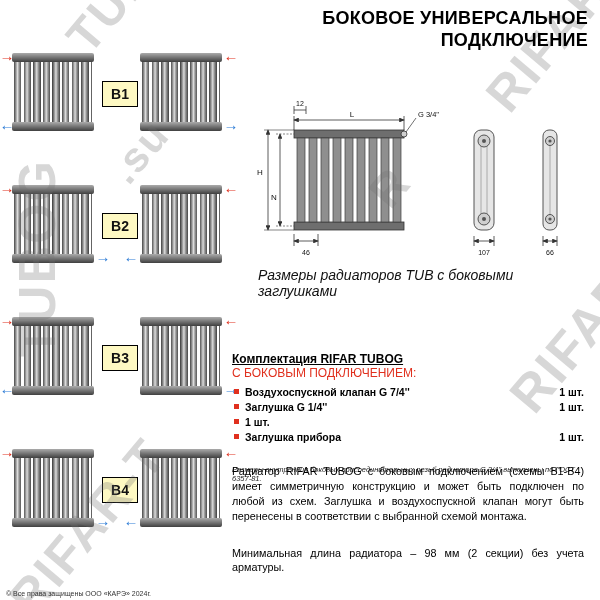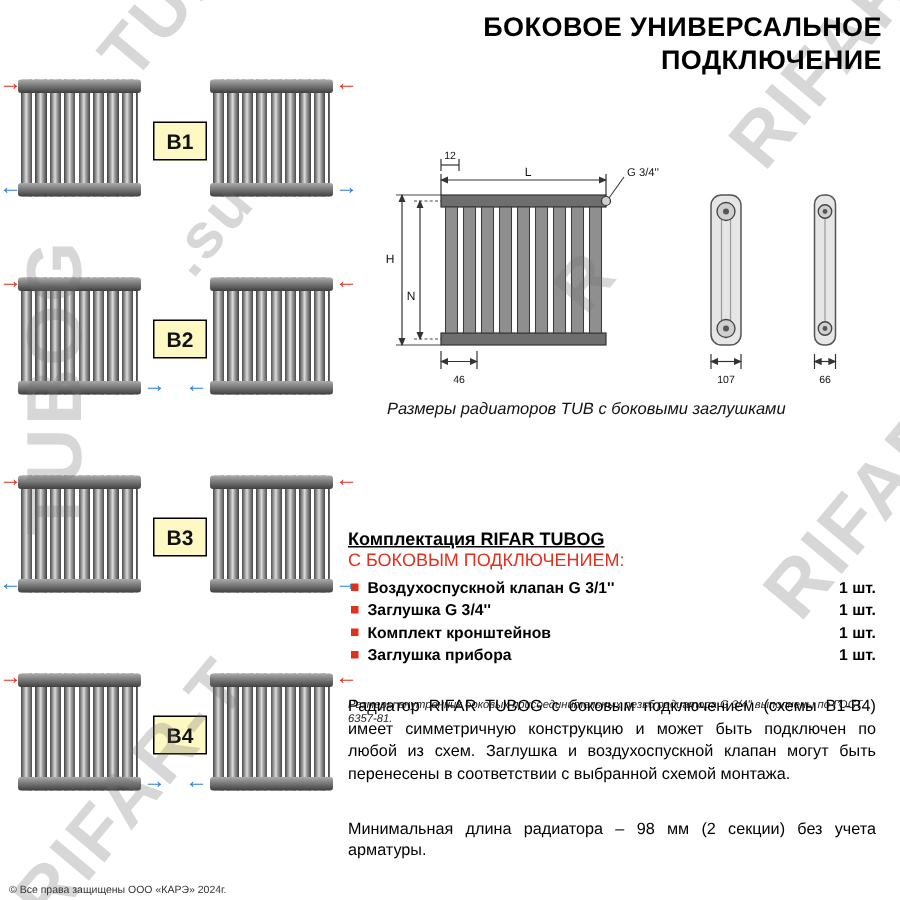--- a/index.html
+++ b/index.html
@@ -35,21 +35,21 @@
   .scheme-label{position:absolute; left:96px; top:31px; width:34px; height:24px;
       background:#fef9c3; border:1.5px solid #000; display:flex; align-items:center;
       justify-content:center; font-size:14px; font-weight:700; z-index:3;}
   .arrow{position:absolute; width:18px; text-align:center; font-size:15px;
       font-weight:700; line-height:1; z-index:3;}
   
   .drawing{position:absolute; left:252px; top:100px; width:336px; height:162px; z-index:2;}
   .drawing svg{display:block;}
   .drawing text{font-family:"Liberation Sans",sans-serif; fill:#111;}
   .caption{position:absolute; left:258px; top:267px; width:310px; z-index:6;
-      font-size:11px; font-style:italic; color:#111;}
+      font-size:14px; font-style:italic; color:#111;}
   
   .equipment{position:absolute; left:232px; top:352px; width:352px; z-index:6;}
   .eq-h1{font-size:12px; font-weight:700; color:#000;text-decoration:underline;}
   .eq-h2{font-size:12px; font-weight:400; color:var(--accent,#e0301e); margin-top:0;}
   .eq-items{margin-top:6px;}
   .eq-row{display:flex; align-items:baseline; margin-bottom:3px;
       font-size:10.5px; font-weight:700; color:#000;}
   .bullet{width:5px; height:5px; background:var(--accent,#e0301e); margin:0 6px 1px 2px;
       display:inline-block; flex:0 0 auto; align-self:center;}
   .eq-name{flex:1 1 auto;}
@@ -199,31 +199,30 @@
   </div>
 
   <div class="caption">Размеры радиаторов TUB с боковыми заглушками</div>
 
   <div class="equipment">
     <div class="eq-h1">Комплектация RIFAR TUBOG</div>
     <div class="eq-h2">С БОКОВЫМ ПОДКЛЮЧЕНИЕМ:</div>
     <div class="eq-items">
       <div class="eq-row">
         <span class="bullet"></span>
-        <span class="eq-name">Воздухоспускной клапан G 3/1''</span>
-        <span class="eq-qty">1 шт.</span>
-      </div>
-      <div class="eq-row">
-        <span class="bullet"></span>
-        <span class="eq-name">Заглушка G 3/4''</span>
-        <span class="eq-qty">1 шт.</span>
-      </div>
-      <div class="eq-row">
-        <span class="bullet"></span>
-        <span class="eq-name">Комплект кронштейнов</span>
+        <span class="eq-name">Воздухоспускной клапан G 7/4''</span>
+        <span class="eq-qty">1 шт.</span>
+      </div>
+      <div class="eq-row">
+        <span class="bullet"></span>
+        <span class="eq-name">Заглушка G 1/4''</span>
+        <span class="eq-qty">1 шт.</span>
+      </div>
+      <div class="eq-row">
+        <span class="bullet"></span>
         <span class="eq-qty">1 шт.</span>
       </div>
       <div class="eq-row">
         <span class="bullet"></span>
         <span class="eq-name">Заглушка прибора</span>
         <span class="eq-qty">1 шт.</span>
       </div>
     </div>
     <div class="eq-note">Размеры внутренних боковых присоединительных резьб радиатора G 3/4'' выполнены по ГОСТ 6357-81.</div>
   </div>

